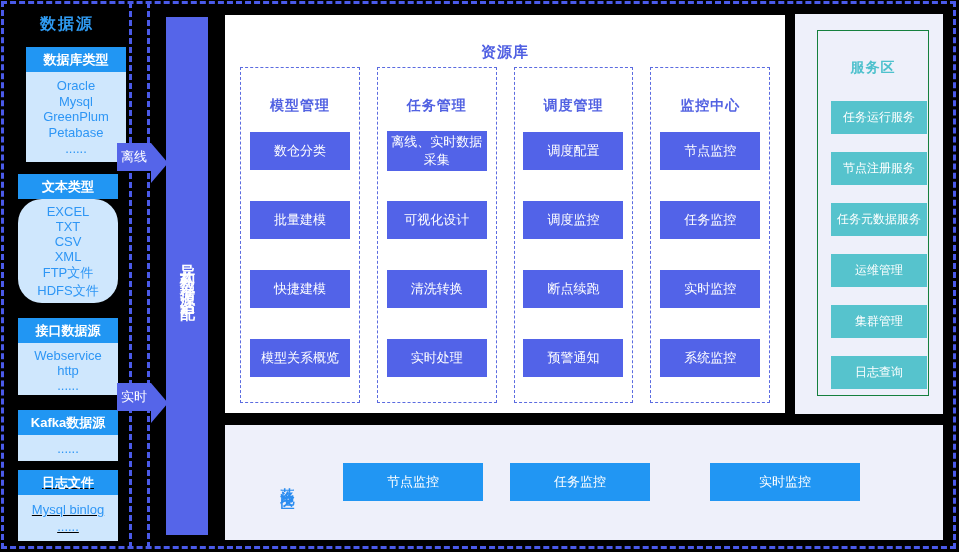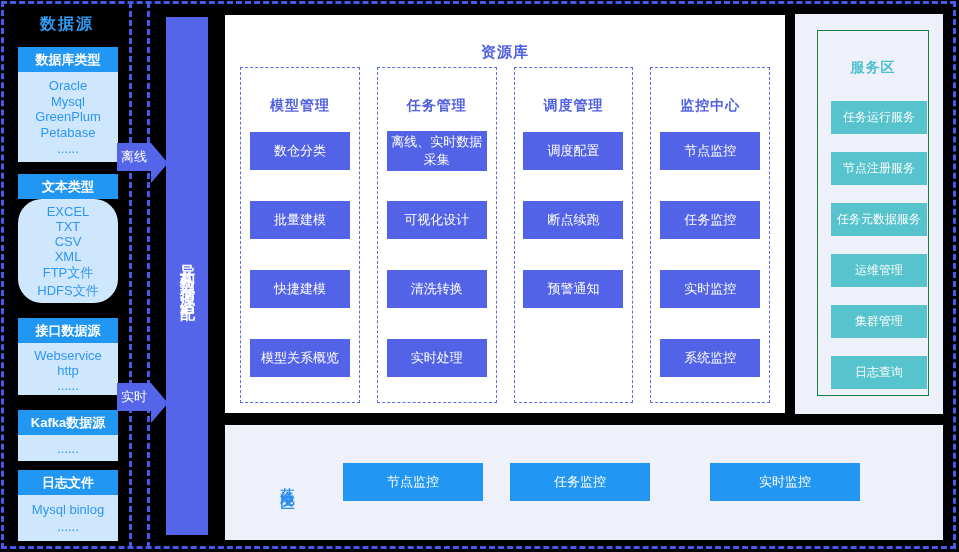--- a/index.html
+++ b/index.html
@@ -132,21 +132,21 @@
 <body>
 
 <div class="canvas">
 
   <div class="outer-border"></div>
   <div class="vline" style="left:129px;"></div>
   <div class="vline" style="left:147px;"></div>
 
   <div class="source-title">数据源</div>
 
-  <div class="src-box" style="top:47px;">
+  <div class="src-box" style="top:47px;margin-left:8px;">
     <div class="src-box-header">数据库类型</div>
     <div class="src-box-body" style="height:90px;">
       <div>Oracle</div>
       <div>Mysql</div>
       <div>GreenPlum</div>
       <div>Petabase</div>
       <div>......</div>
     </div>
   </div>
 
@@ -171,21 +171,21 @@
     </div>
   </div>
 
   <div class="src-box" style="top:410px;">
     <div class="src-box-header">Kafka数据源</div>
     <div class="src-box-body" style="height:26px;">
       <div>......</div>
     </div>
   </div>
 
-  <div class="src-box" style="top:470px;">
+  <div class="src-box" style="top:470px;text-decoration:underline;">
     <div class="src-box-header">日志文件</div>
     <div class="src-box-body" style="height:46px;">
       <div>Mysql binlog</div>
       <div>......</div>
     </div>
   </div>
 
   <div class="flow-arrow" style="left:117px; top:143px;">
     <div class="arrow-label">离线</div>
     <div class="arrow-tip"></div>
@@ -232,20 +232,23 @@
           </div>
         <div class="btn-slot">
             <div class="p-btn">实时处理</div>
           </div>
       </div>
 
       <div class="res-col">
         <div class="res-col-title">调度管理</div>
         <div class="btn-slot">
             <div class="p-btn">调度配置</div>
+          </div>
+        <div class="btn-slot">
+            <div class="p-btn">调度监控</div>
           </div>
         <div class="btn-slot">
             <div class="p-btn">断点续跑</div>
           </div>
         <div class="btn-slot">
             <div class="p-btn">预警通知</div>
           </div>
       </div>
 
       <div class="res-col">

